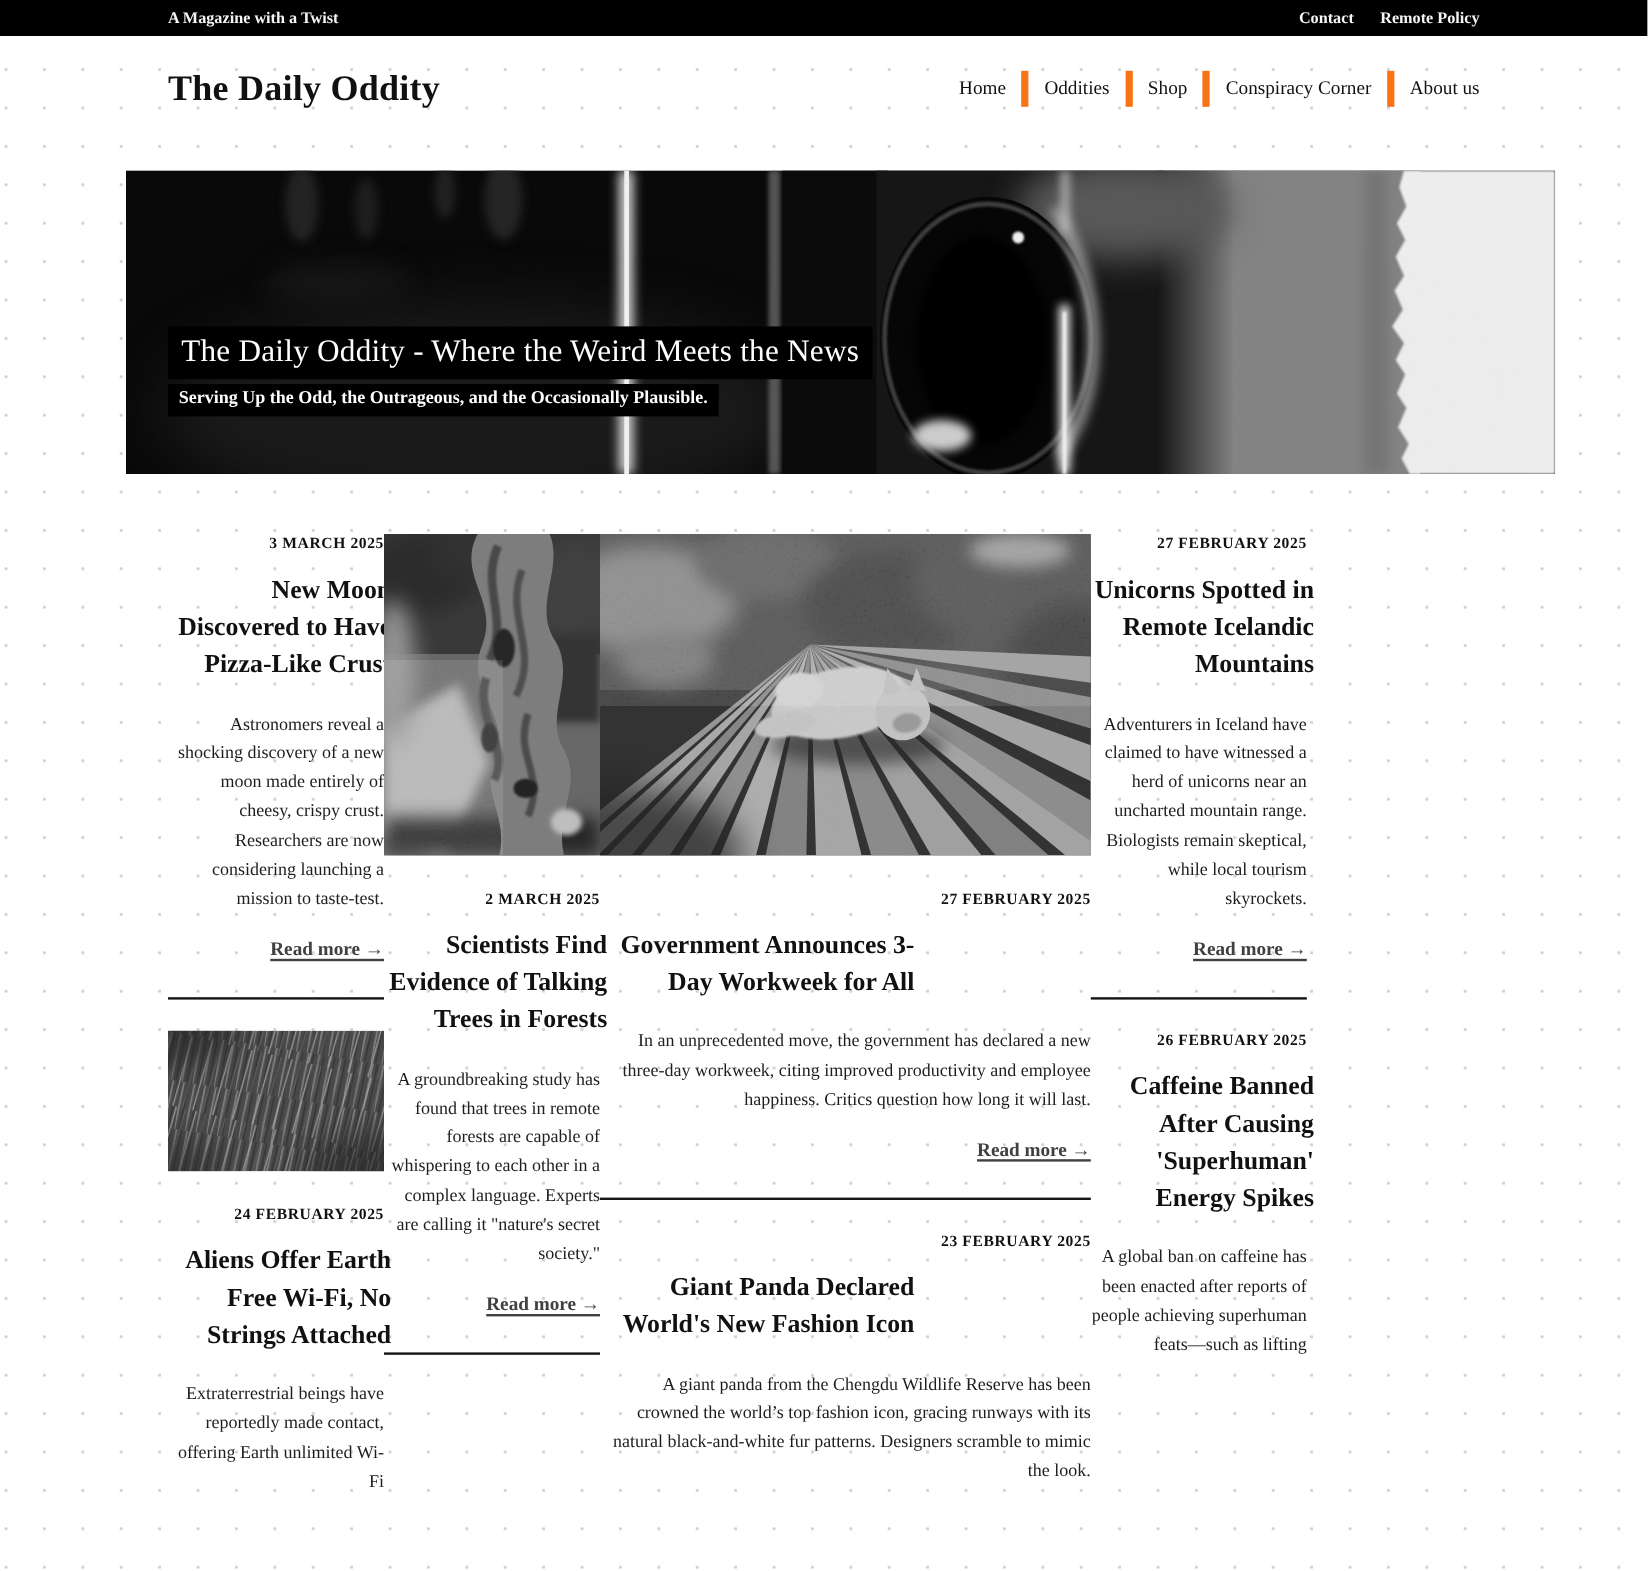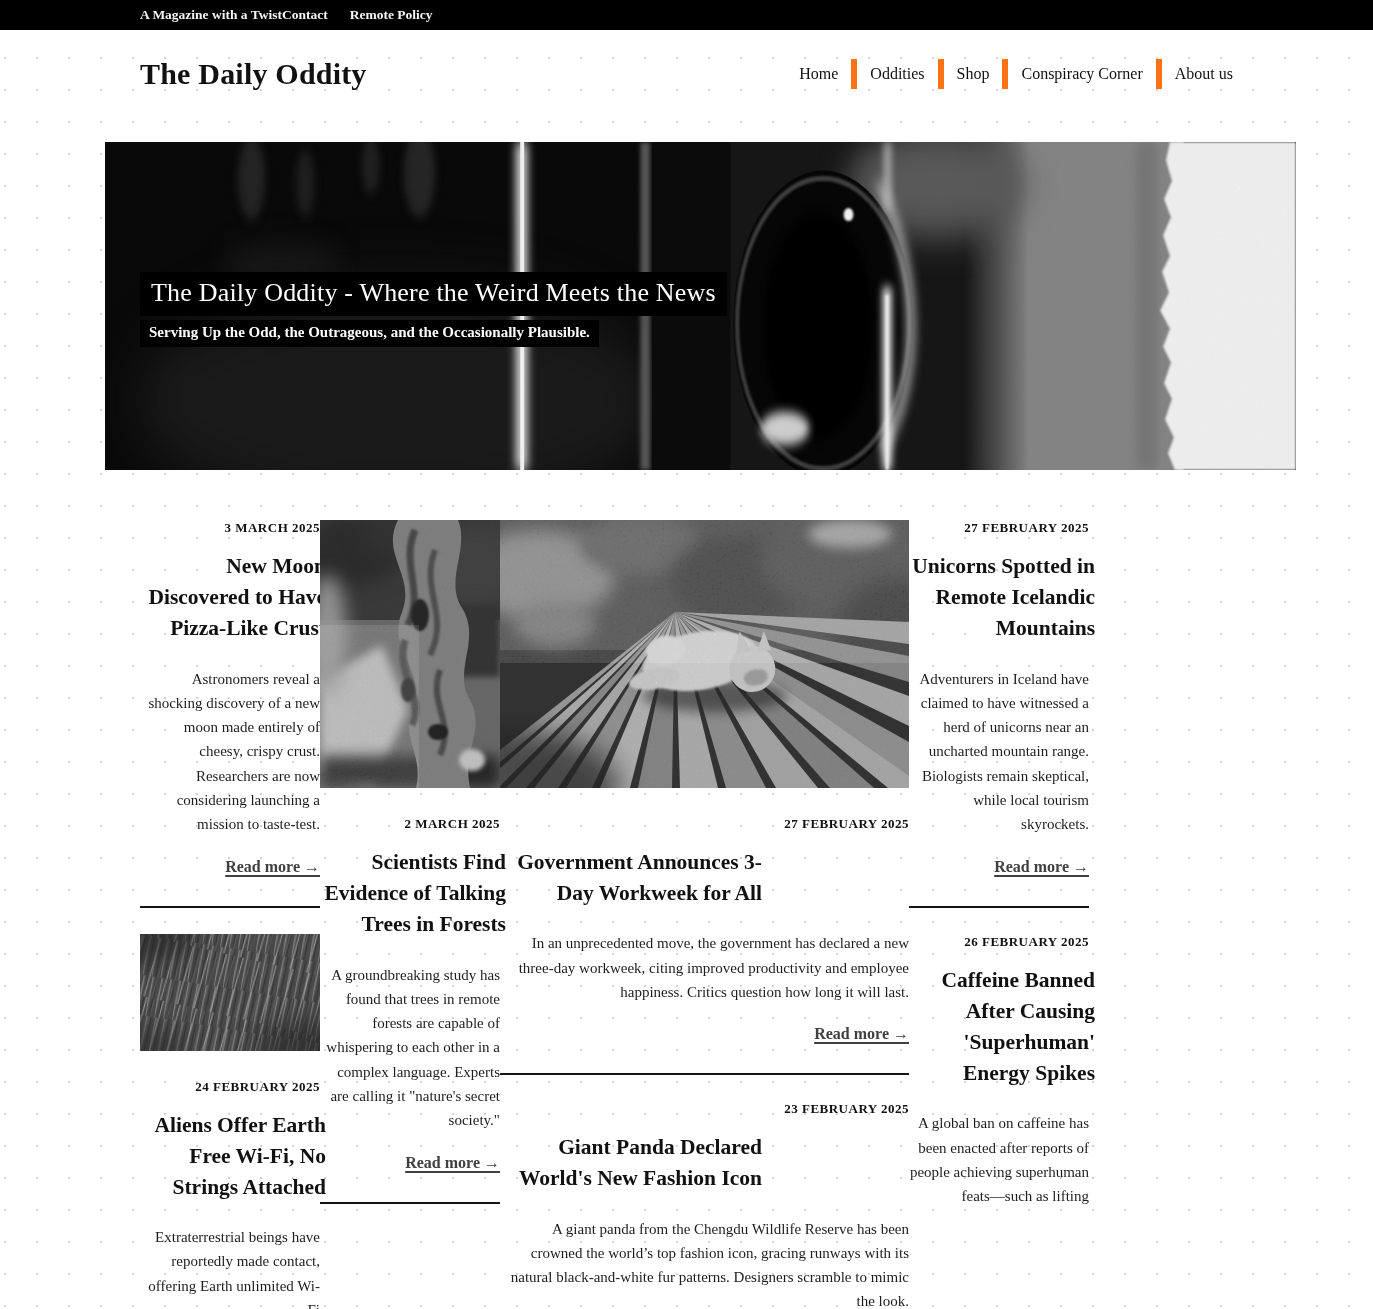--- a/index.html
+++ b/index.html
@@ -14,21 +14,21 @@
     color: #111;
   }
 
   
   .topbar {
     background: #000; height: 30px; width: 100%;
     display: flex; align-items: center;
   }
   .topbar-inner {
     width: 1219px; margin: 0 auto; padding: 0 63px;
-    display: flex; align-items: center;
+    display: flex; justify-content: space-between; align-items: center;
   }
   .topbar-tagline { color: #f5f5f5; font-size: 13.5px; font-weight: 700; }
   .topbar-links { display: flex; gap: 22px; }
   .topbar-links a { color: #f5f5f5; font-size: 13.5px; font-weight: 700; text-decoration: none; }
 
   
   .container { width: 1219px; margin: 0 auto; }
   .site-header {
     padding: 27px 63px 0;
     display: flex; justify-content: space-between; align-items: center; gap: 48px;
@@ -37,21 +37,21 @@
   .main-nav ul { list-style: none; margin: 0; padding: 0; display: flex; align-items: center; }
   .main-nav li { display: flex; align-items: center; height: 30px; }
   .main-nav li + li { border-left: 6px solid #f97316; }
   .main-nav a {
     color: #111; text-decoration: none; font-size: 16px;
     padding: 0 13px; white-space: nowrap;
   }
   .main-nav li:last-child a { padding-right: 0; }
 
   
-  .hero { position: relative; width: 1219px; height: 328px; margin: 51px auto 0; padding-left: 28px; }
+  .hero { position: relative; width: 1219px; height: 253px; margin: 51px auto 0; padding-left: 28px; }
   .hero svg { display: block; width: 100%; height: 100%; }
   .hero-caption {
     position: absolute; left: 63px; top: 130px;
     display: flex; flex-direction: column; align-items: flex-start;
   }
   .hero-title {
     display: inline-block; background: #000; color: #fff;
     font-size: 26px; font-weight: 400; margin: 0; padding: 6px 11px 8px;
     white-space: nowrap; letter-spacing: 0.2px;
   }

